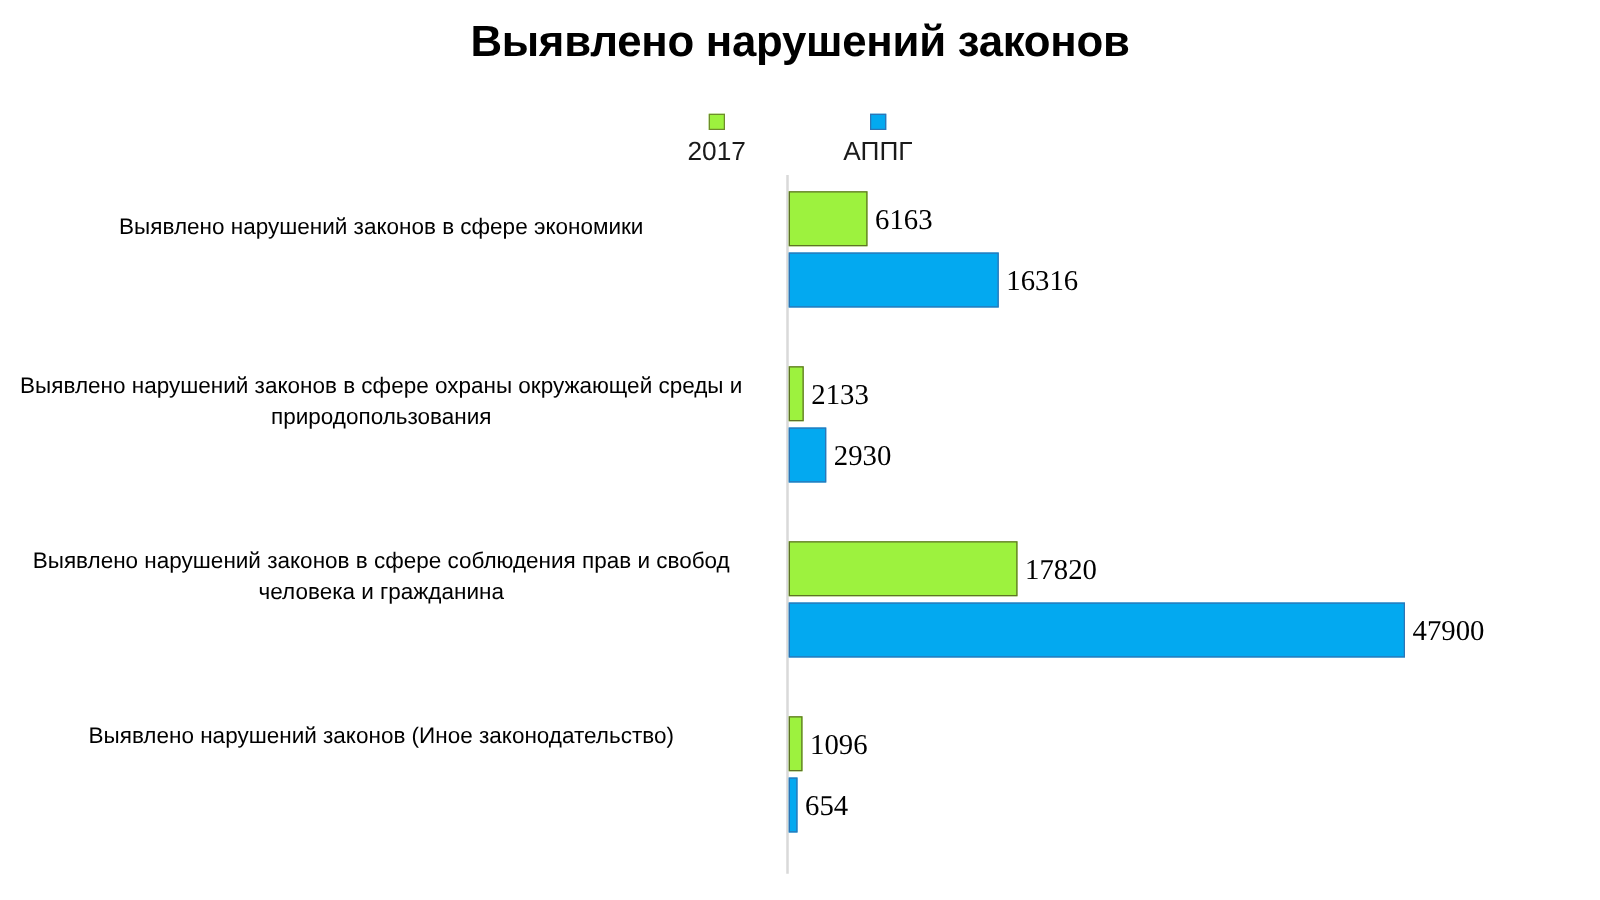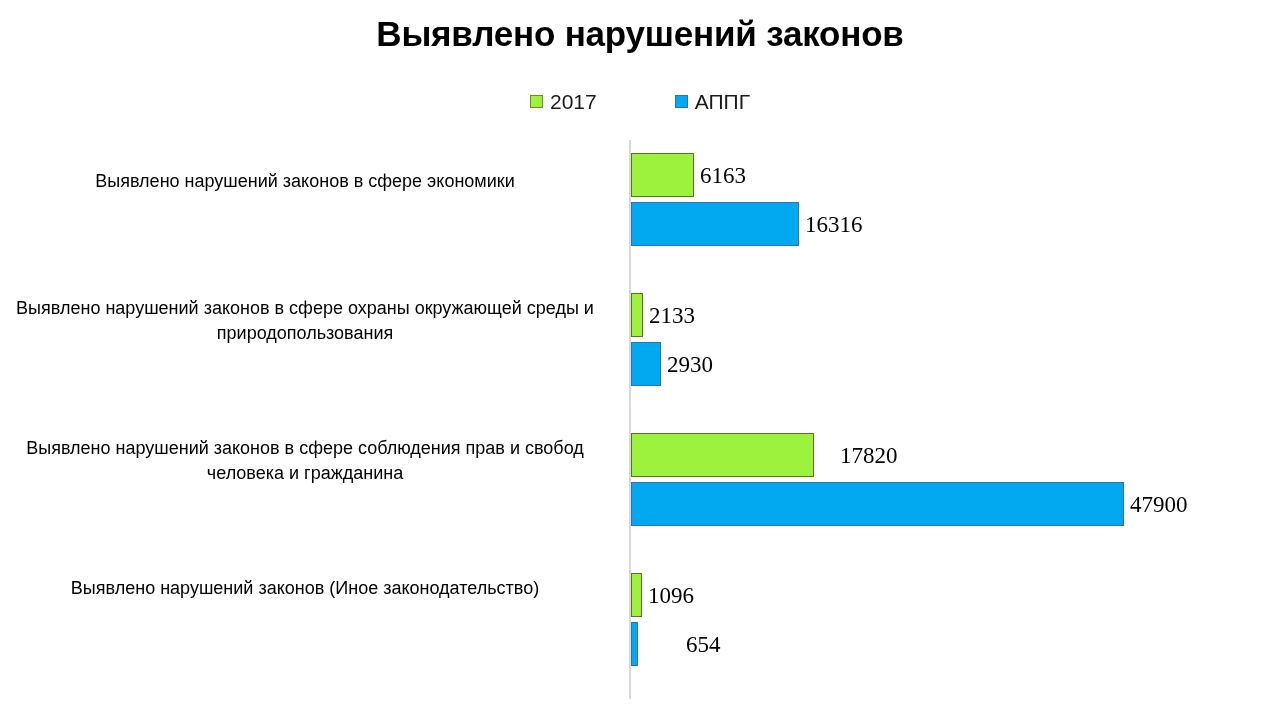--- a/index.html
+++ b/index.html
@@ -42,20 +42,21 @@
     width: 1280px;
     display: flex;
     justify-content: center;
     align-items: center;
     gap: 78px;
   }
   .legend-entry {
     display: flex;
     align-items: center;
     gap: 7px;
+    flex-direction: column;
   }
   .legend-swatch {
     width: 13px;
     height: 13px;
     box-sizing: border-box;
     display: block;
   }
   .legend-swatch.series-0 {
     background: #9DF23E;
     border: 1px solid #6E8C2C;
@@ -170,36 +171,36 @@
         <span class="bar-value">2133</span>
       </div>
       <div class="bar-row" id="row-1-1" style="top:64px;">
         <span class="bar series-1" id="bar-1-1" style="width: 30px;"></span>
         <span class="bar-value">2930</span>
       </div>
     </div>
 
     <div class="cat-group" id="group-2" style="top:280px;">
       <div class="cat-label" style="top:18px;">Выявлено нарушений законов в сфере соблюдения прав и свобод человека и гражданина</div>
-      <div class="bar-row" id="row-2-0" style="top:15px;gap:20px;">
+      <div class="bar-row" id="row-2-0" style="top:15px;">
         <span class="bar series-0" id="bar-2-0" style="width: 183px;"></span>
         <span class="bar-value">17820</span>
       </div>
       <div class="bar-row" id="row-2-1" style="top:64px;">
         <span class="bar series-1" id="bar-2-1" style="width: 493px;"></span>
         <span class="bar-value">47900</span>
       </div>
     </div>
 
     <div class="cat-group" id="group-3" style="top:420px;">
       <div class="cat-label" style="top:18px;">Выявлено нарушений законов (Иное законодательство)</div>
       <div class="bar-row" id="row-3-0" style="top:15px;text-align:center;">
         <span class="bar series-0" id="bar-3-0" style="width: 11px;"></span>
         <span class="bar-value">1096</span>
       </div>
-      <div class="bar-row" id="row-3-1" style="top:64px;gap:42px;">
+      <div class="bar-row" id="row-3-1" style="top:64px;">
         <span class="bar series-1" id="bar-3-1" style="width: 7px;"></span>
         <span class="bar-value">654</span>
       </div>
     </div>
 
   </div>
 </div>
 
 </body></html>

